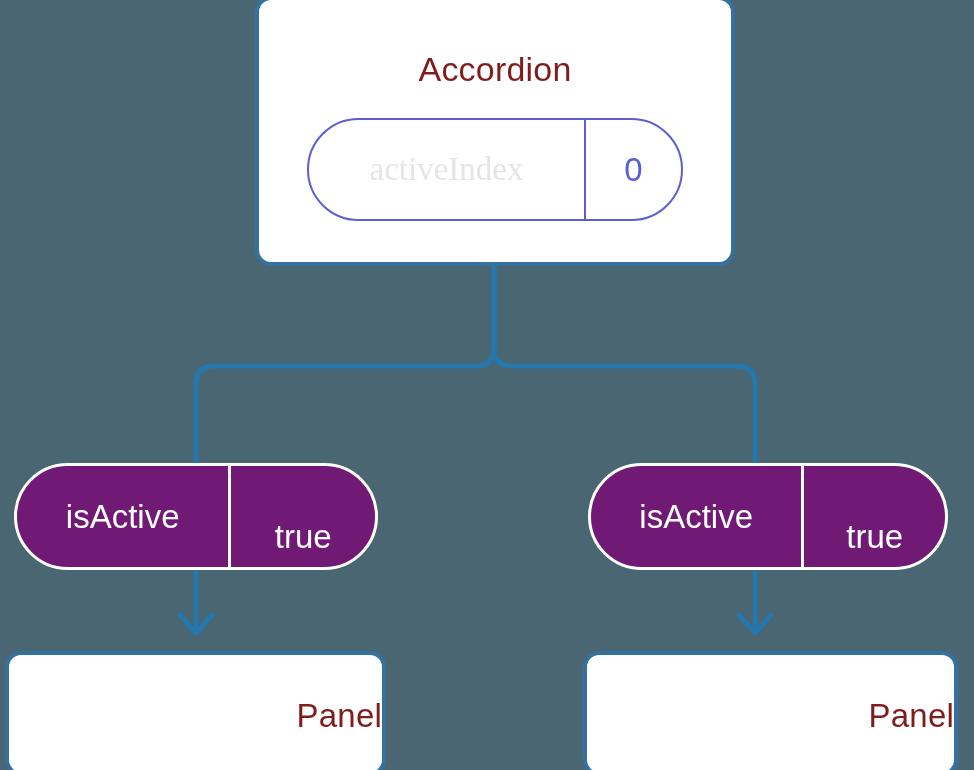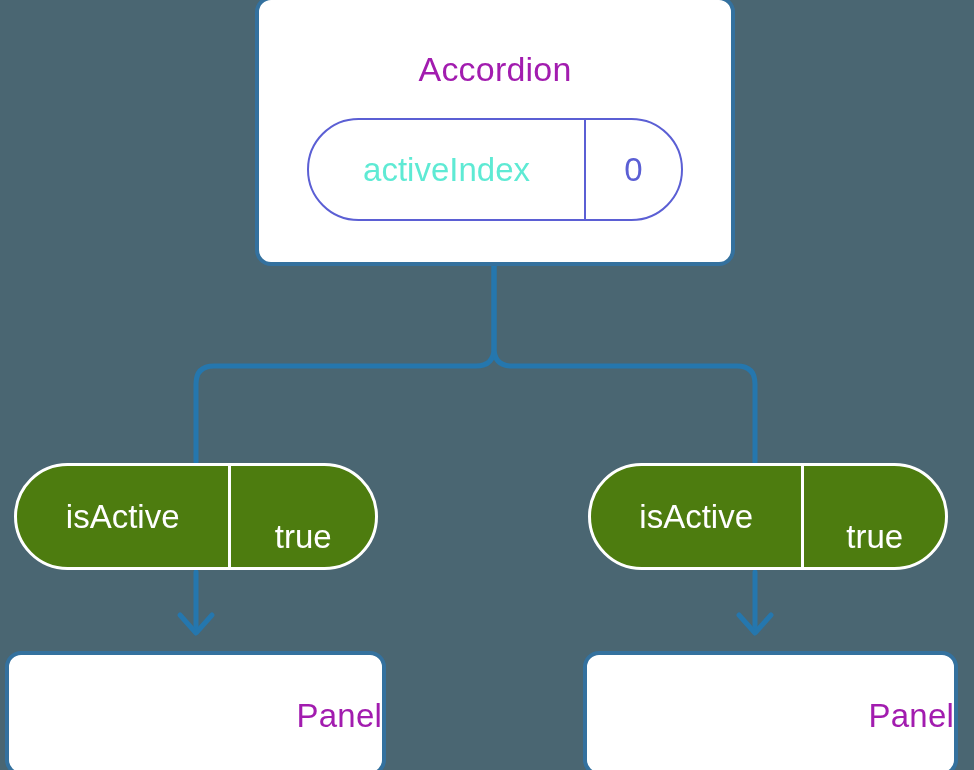--- a/index.html
+++ b/index.html
@@ -41,21 +41,21 @@
     left: 255px;
     top: -4px;
     width: 480px;
     height: 270px;
   }
   .card-title {
     position: absolute;
     left: 0;
     right: 0;
     text-align: center;
-    color: #a21caf;
+    color: #7f1d1d;
     font-size: 34px;
     font-weight: 400;
     letter-spacing: 0.2px;
     white-space: nowrap;
   }
   #accordion-card .card-title {
     top: 50px;
   }
 
   
@@ -95,31 +95,32 @@
     box-sizing: border-box;
     white-space: nowrap;
   }
 
   
   .pill.outlined {
     border: 2px solid #5b5fd4;
     background: transparent;
   }
   .pill.outlined .pill-key {
-    color: #5eead4;
+    color: #e5e5e5;
     border-right: 2px solid #5b5fd4;
+    font-family: Liberation Serif, serif;
   }
   .pill.outlined .pill-val {
     color: #5b5fd4;
   }
 
   
   .pill.solid {
     border: 3px solid #ffffff;
-    background: #4d7c0f;
+    background: #701a75;
   }
   .pill.solid .pill-key {
     color: #ffffff;
     border-right: 3px solid #ffffff;
   }
   .pill.solid .pill-val {
     color: #ffffff;
     margin-top: 40px;
   }
 

